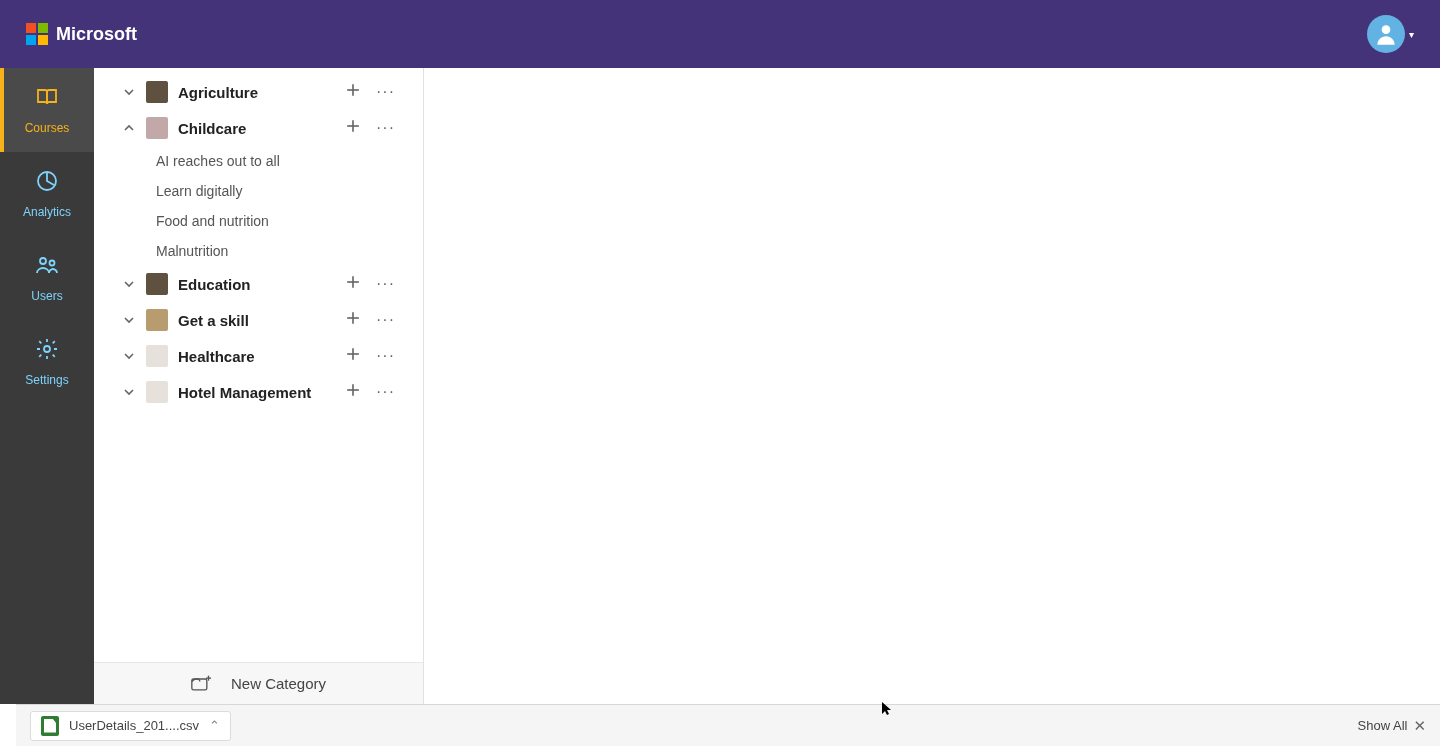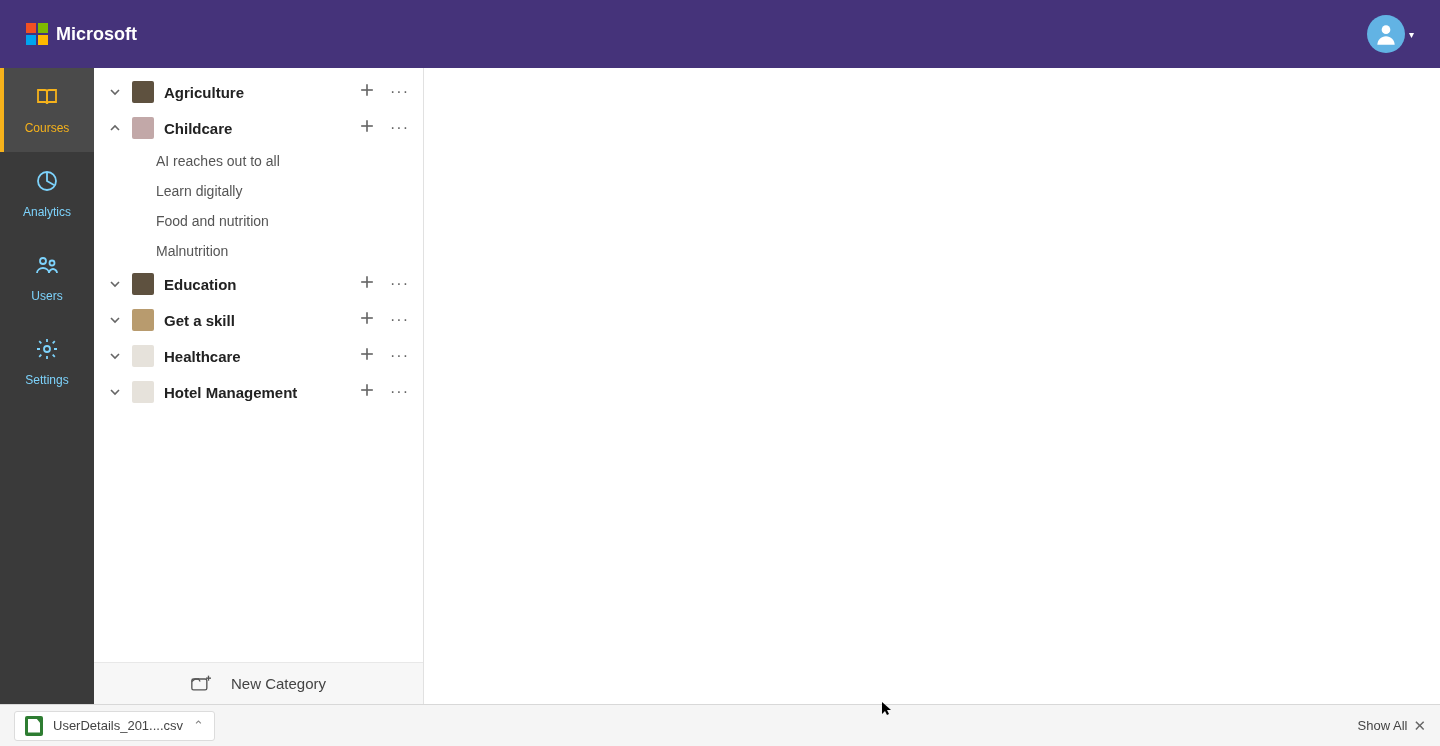--- a/index.html
+++ b/index.html
@@ -107,21 +107,21 @@
     }
     .category-list {
       flex: 1;
       overflow: auto;
       padding-top: 6px;
     }
     .category-row {
       display: flex;
       align-items: center;
       height: 36px;
-      padding: 0 14px;
+      padding: 0 28px;
       gap: 10px;
     }
     .chevron {
       width: 14px; height: 14px; flex-shrink:0;
       color:#666;
       display:flex; align-items:center; justify-content:center;
     }
     .thumb {
       width: 22px; height: 22px;
       background: #b89b6e;
@@ -157,21 +157,21 @@
     }
 
     .content-area {
       flex: 1;
       background: #fff;
     }
 
     
     .download-bar {
       position:absolute;
-      bottom:0; left:0; right:0;
+      bottom:0; left:16px; right:0;
       height: 42px;
       background: #f5f5f5;
       border-top: 1px solid #d8d8d8;
       display:flex;
       align-items:center;
       justify-content:space-between;
       padding: 0 14px;
       font-size: 13px;
       color:#444;
     }

